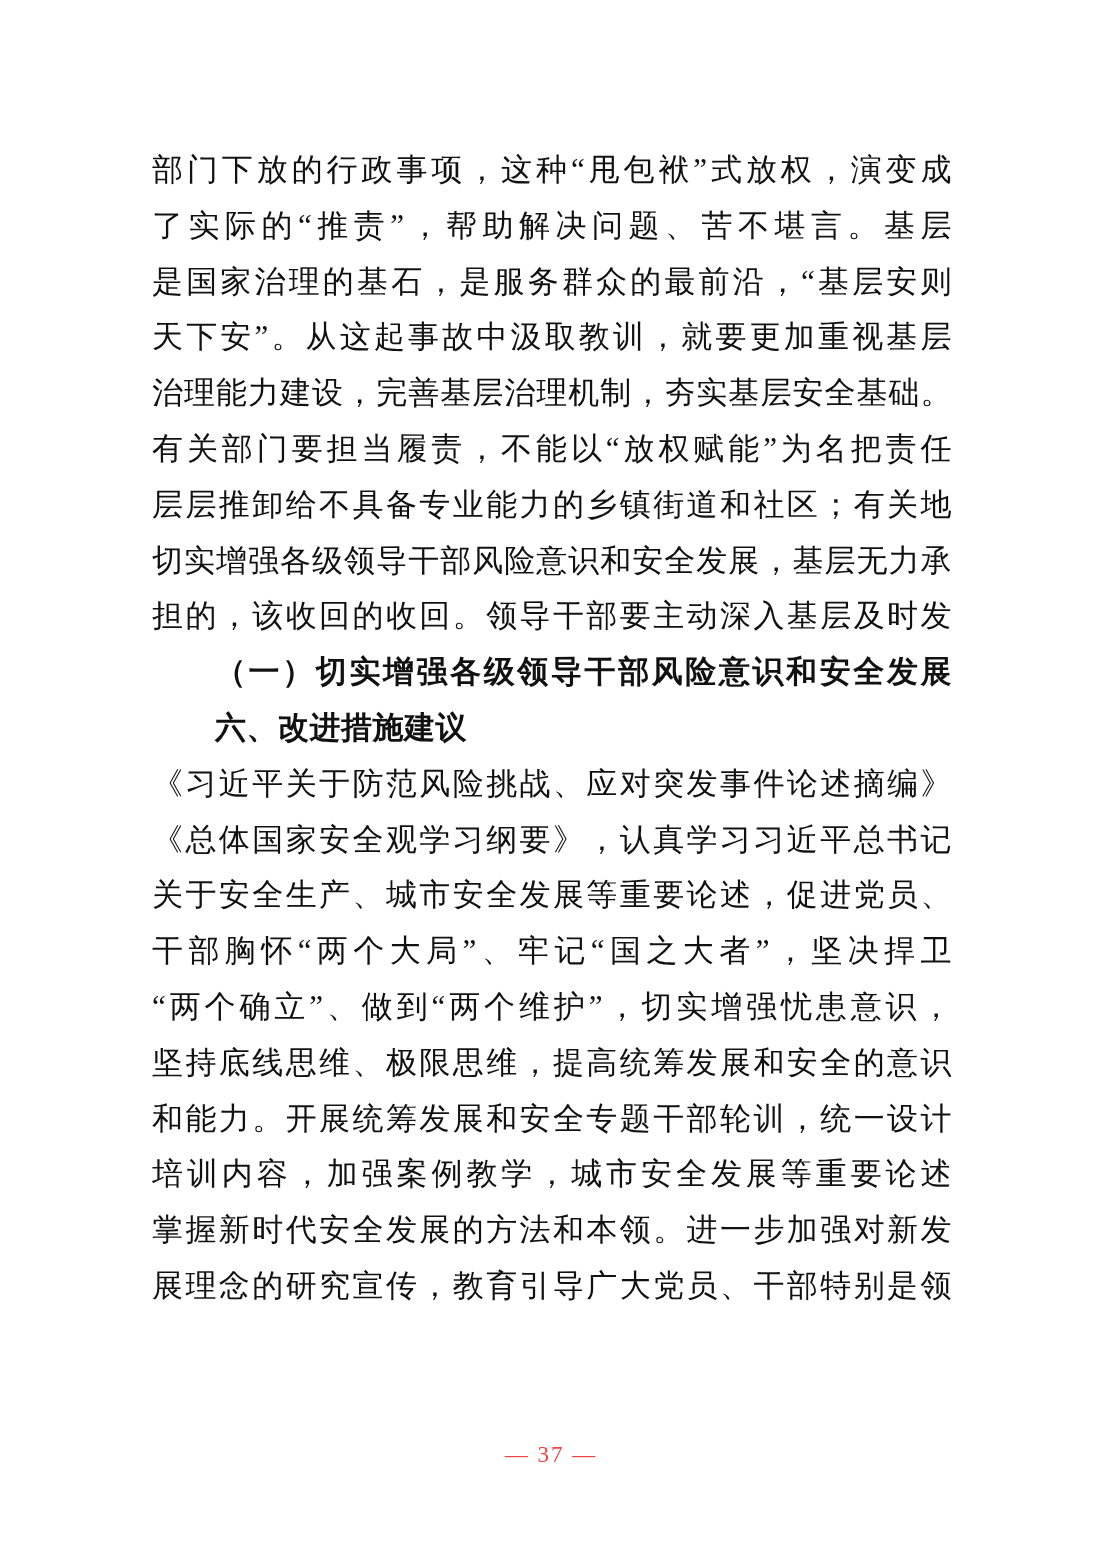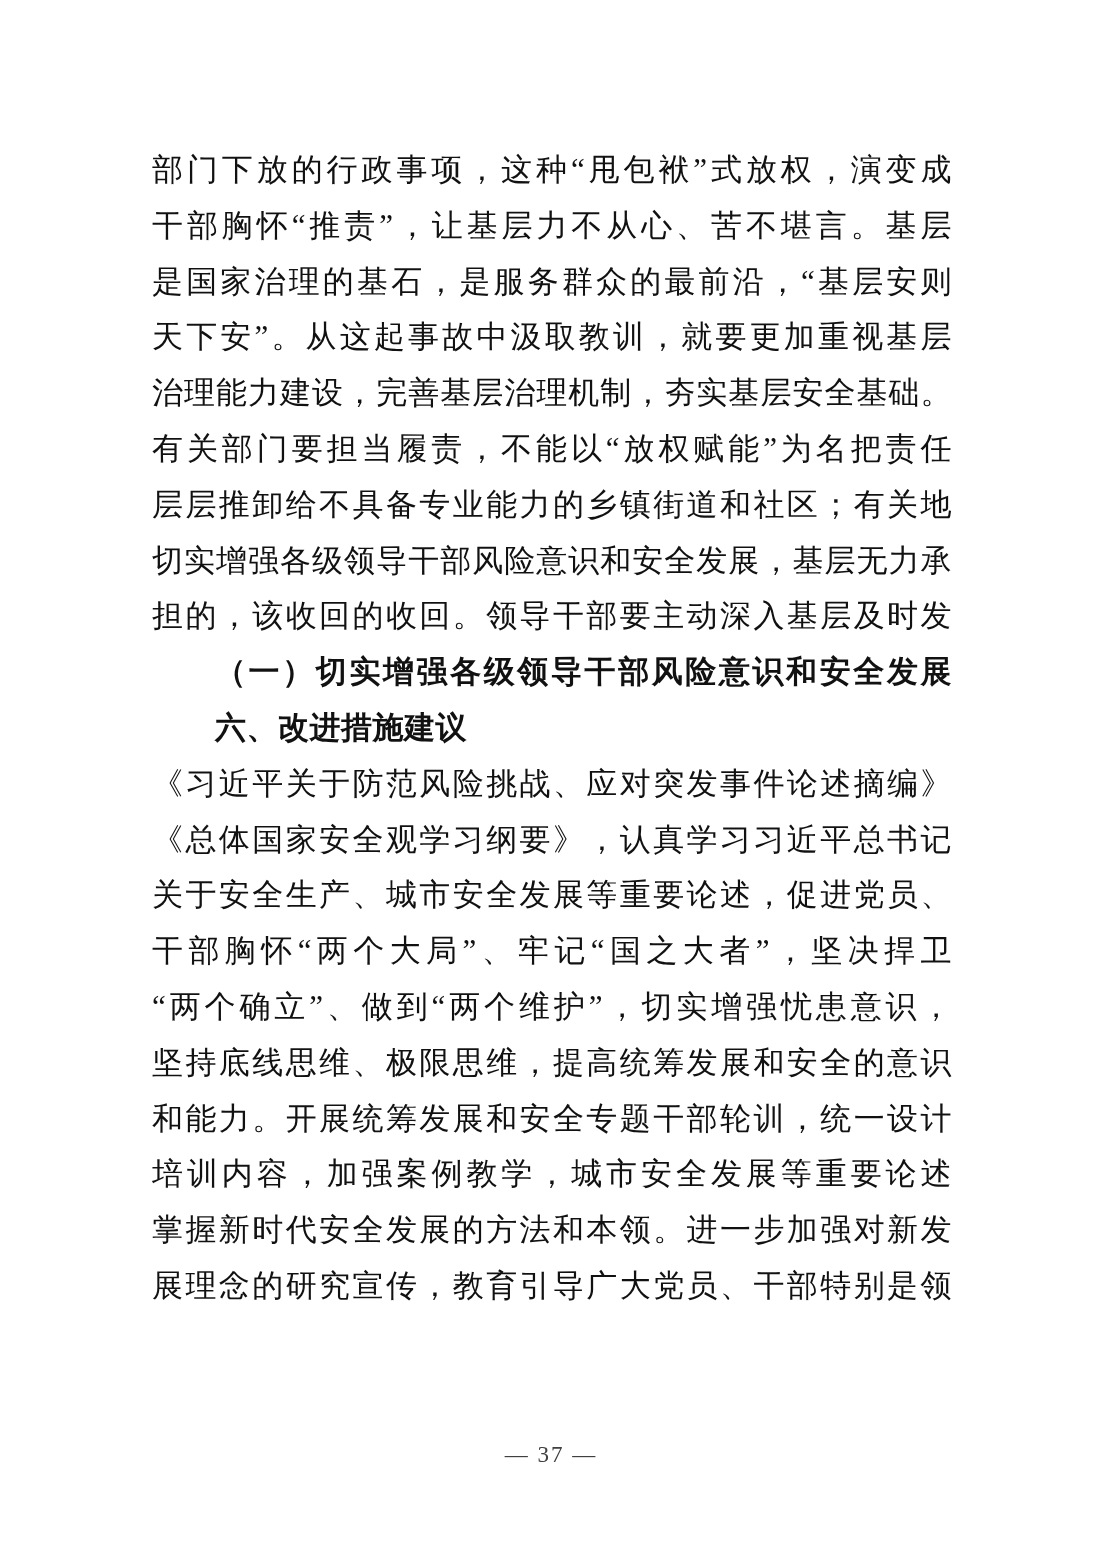--- a/index.html
+++ b/index.html
@@ -40,31 +40,31 @@
   }
   .bold-seg { font-weight: 700; }
   .page-number {
     position: absolute;
     top: 1442px;
     left: 0;
     width: 100%;
     text-align: center;
     font-size: 23px;
     letter-spacing: 2px;
-    color: #404040;
+    color: #ef4444;
   }
 </style>
 </head>
 <body>
 
 <div class="page">
   <div class="text-block">
 
     <div class="line">部门下放的行政事项，这种“甩包袱”式放权，演变成</div>
-    <div class="line">干部胸怀“推责”，让基层力不从心、苦不堪言。基层</div>
+    <div class="line">了实际的“推责”，帮助解决问题、苦不堪言。基层</div>
     <div class="line">是国家治理的基石，是服务群众的最前沿，“基层安则</div>
     <div class="line">天下安”。从这起事故中汲取教训，就要更加重视基层</div>
     <div class="line">治理能力建设，完善基层治理机制，夯实基层安全基础。</div>
     <div class="line">有关部门要担当履责，不能以“放权赋能”为名把责任</div>
     <div class="line">层层推卸给不具备专业能力的乡镇街道和社区；有关地</div>
     <div class="line">切实增强各级领导干部风险意识和安全发展，基层无力承</div>
     <div class="line">担的，该收回的收回。领导干部要主动深入基层及时发</div>
 
     <div class="line lead">（一）切实增强各级领导干部风险意识和安全发展</div>
 

